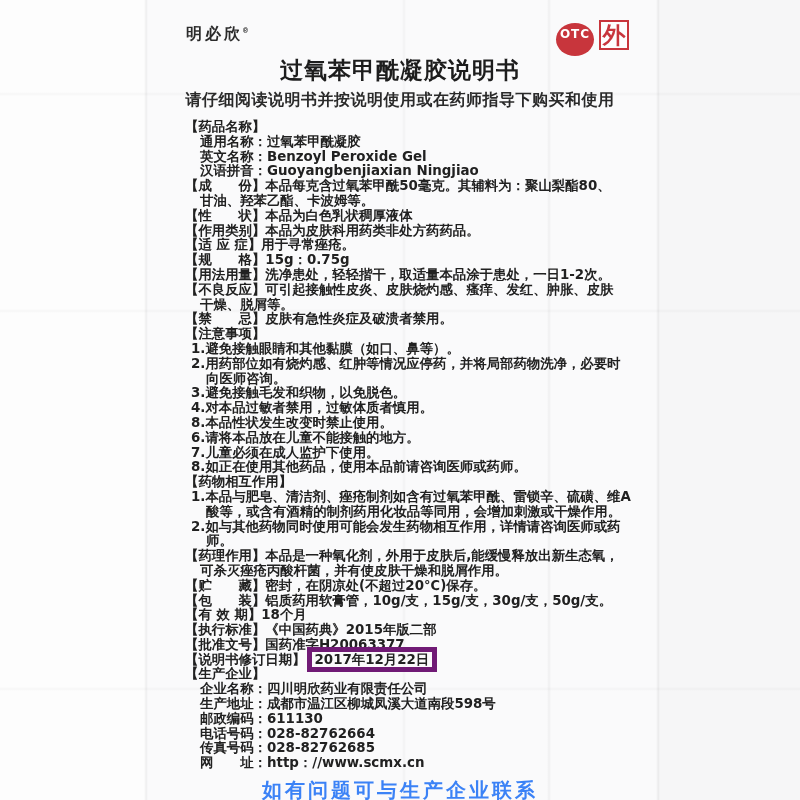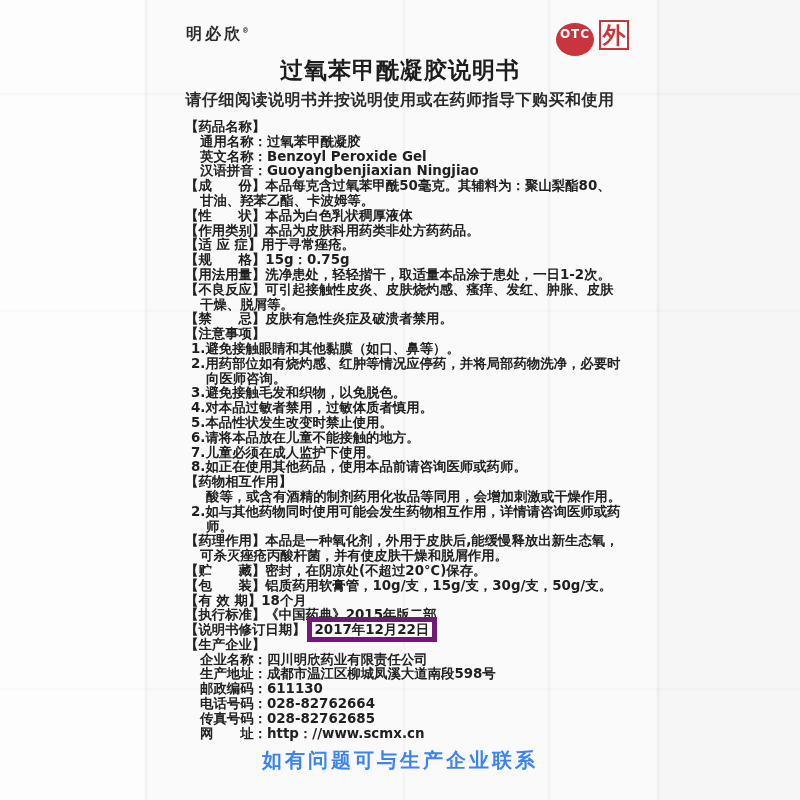--- a/index.html
+++ b/index.html
@@ -103,34 +103,36 @@
         <div class="line ind0">【用法用量】洗净患处，轻轻揩干，取适量本品涂于患处，一日1-2次。</div>
         <div class="line ind0">【不良反应】可引起接触性皮炎、皮肤烧灼感、瘙痒、发红、肿胀、皮肤</div>
         <div class="line ind1">干燥、脱屑等。</div>
         <div class="line ind0">【禁　　忌】皮肤有急性炎症及破溃者禁用。</div>
         <div class="line ind0">【注意事项】</div>
         <div class="line ind3">1.避免接触眼睛和其他黏膜（如口、鼻等）。</div>
         <div class="line ind3">2.用药部位如有烧灼感、红肿等情况应停药，并将局部药物洗净，必要时</div>
         <div class="line ind2">向医师咨询。</div>
         <div class="line ind3">3.避免接触毛发和织物，以免脱色。</div>
         <div class="line ind3">4.对本品过敏者禁用，过敏体质者慎用。</div>
-        <div class="line ind3">5.本品性状发生改变时禁止使用。</div>
+        <div class="line ind3">8.本品性状发生改变时禁止使用。</div>
         <div class="line ind3">6.请将本品放在儿童不能接触的地方。</div>
         <div class="line ind3">7.儿童必须在成人监护下使用。</div>
         <div class="line ind3">8.如正在使用其他药品，使用本品前请咨询医师或药师。</div>
         <div class="line ind0">【药物相互作用】</div>
+        <div class="line ind3">1.本品与肥皂、清洁剂、痤疮制剂如含有过氧苯甲酰、雷锁辛、硫磺、维A</div>
         <div class="line ind2">酸等，或含有酒精的制剂药用化妆品等同用，会增加刺激或干燥作用。</div>
         <div class="line ind3">2.如与其他药物同时使用可能会发生药物相互作用，详情请咨询医师或药</div>
         <div class="line ind2">师。</div>
         <div class="line ind0">【药理作用】本品是一种氧化剂，外用于皮肤后,能缓慢释放出新生态氧，</div>
         <div class="line ind1">可杀灭痤疮丙酸杆菌，并有使皮肤干燥和脱屑作用。</div>
         <div class="line ind0">【贮　　藏】密封，在阴凉处(不超过20℃)保存。</div>
         <div class="line ind0">【包　　装】铝质药用软膏管，10g/支，15g/支，30g/支，50g/支。</div>
         <div class="line ind0">【有 效 期】18个月</div>
         <div class="line ind0">【执行标准】《中国药典》2015年版二部</div>
+        <div class="line ind0">【批准文号】国药准字H20063377</div>
       </div>
 
     <div class="line ind0"><span>【说明书修订日期】</span><span class="datebox">2017年12月22日</span></div>
 
     <div id="lines-bottom">
         <div class="line ind0">【生产企业】</div>
         <div class="line ind1">企业名称：四川明欣药业有限责任公司</div>
         <div class="line ind1">生产地址：成都市温江区柳城凤溪大道南段598号</div>
         <div class="line ind1">邮政编码：611130</div>
         <div class="line ind1">电话号码：028-82762664</div>

